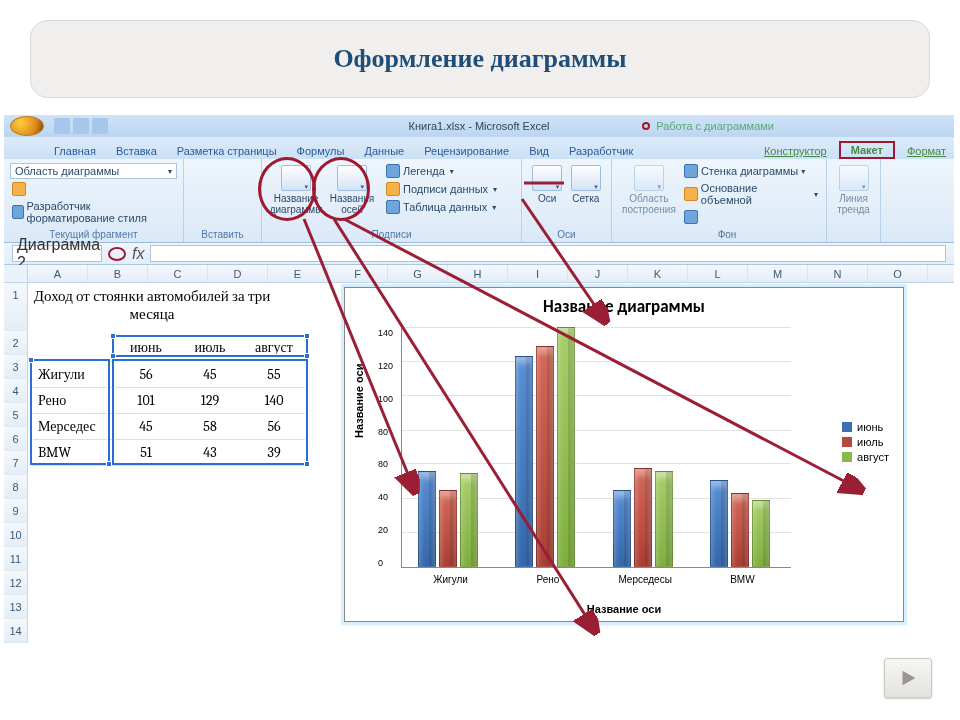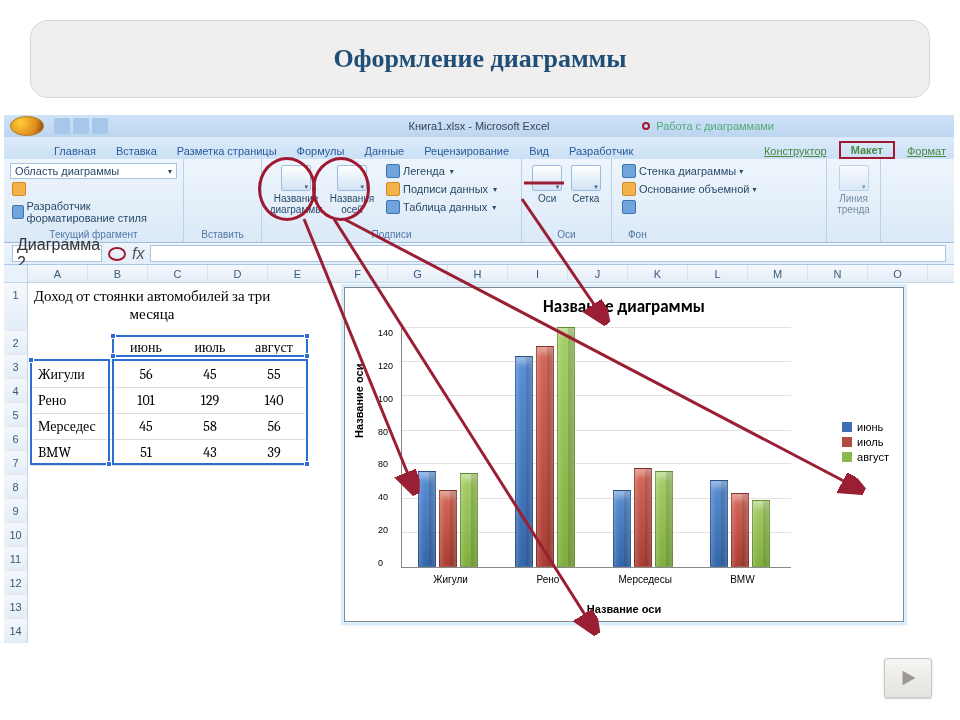--- a/index.html
+++ b/index.html
@@ -263,36 +263,40 @@
           <span>Оси</span>
         </div>
       <div class="bigbtn" style="width:42px">
           <div class="bic"></div>
           <span>Сетка</span>
         </div>
       <div class="label" style="position:absolute;bottom:0;left:0;right:0;text-align:center">Оси</div>
     </div>
 
     <div class="rgroup" style="width:215px;flex-direction:row;align-items:flex-start">
+      <div class="bigbtn" style="width:62px;opacity:.6">
+          <div class="bic"></div>
+          <span>Область построения</span>
+        </div>
       <div class="rstack" style="margin-left:2px">
         <div class="ritem">
             <span class="ic blue"></span>
             <span>Стенка диаграммы</span>
             <span style="font-size:8px">▾</span>
           </div>
         <div class="ritem">
             <span class="ic"></span>
             <span>Основание объемной</span>
             <span style="font-size:8px">▾</span>
           </div>
         <div class="ritem">
             <span class="ic blue"></span>
           </div>
       </div>
-      <div class="label" style="position:absolute;bottom:0;left:16px;right:0;text-align:left">Фон</div>
+      <div class="label" style="position:absolute;bottom:0;left:16px;right:0;text-align:center">Фон</div>
     </div>
 
     <div class="rgroup" style="width:54px">
       <div class="bigbtn" style="width:48px;opacity:.6">
           <div class="bic"></div>
           <span>Линия тренда</span>
         </div>
     </div>
   </div>
 

